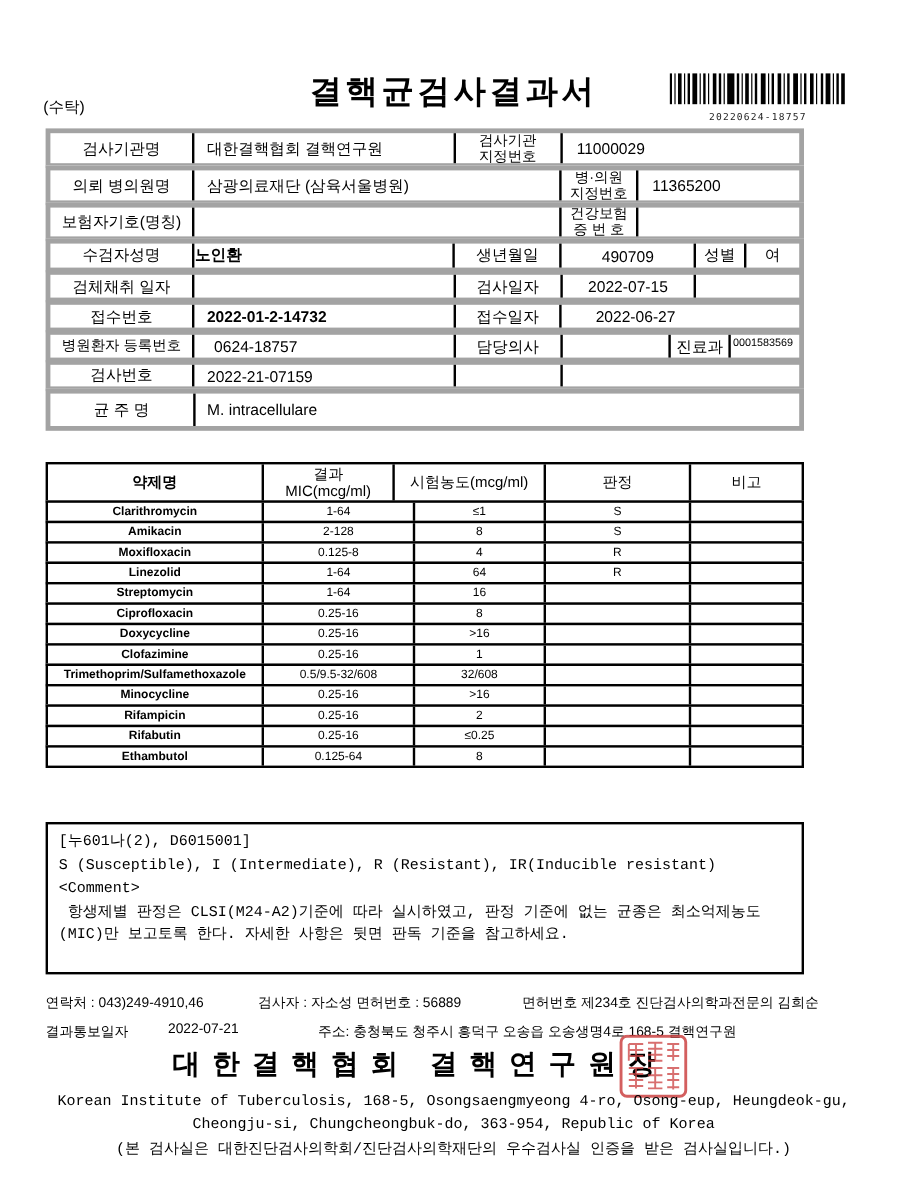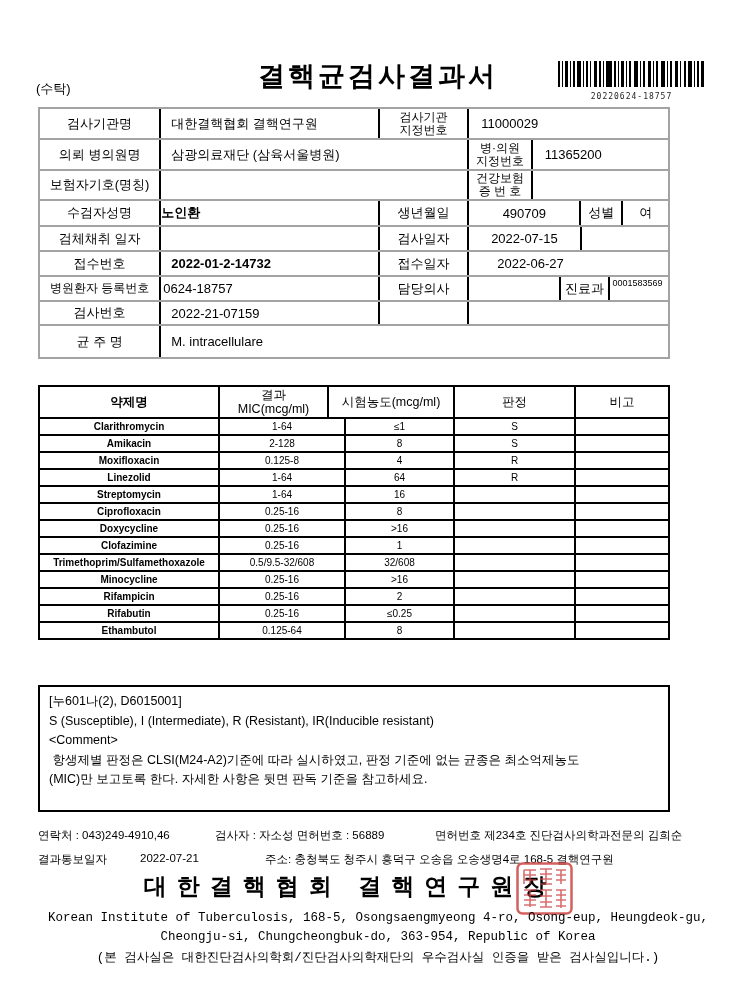--- a/index.html
+++ b/index.html
@@ -11,21 +11,21 @@
   
   .consignment { position:absolute; left:36px; top:80px; font-size:13px; }
   .doc-title {
     position:absolute; left:0; top:58px; width:756px; text-align:center;
     font-size:27px; font-weight:bold; letter-spacing:3px;
   }
   .barcode-wrap { position:absolute; left:558px; top:61px; width:147px; }
   .barcode-text { width:147px; text-align:center; font-size:8px; letter-spacing:1px; margin-top:1px; font-family:"DejaVu Sans Mono",monospace; color:#222; }
   
   .info-table { position:absolute; left:38px; top:107px; width:632px; }
-  .irow { display:flex; border:2px solid #a3a3a3; margin-top:-2px; align-items:stretch; background:#fff; }
+  .irow { display:flex; border:4px solid #a3a3a3; margin-top:-2px; align-items:stretch; background:#fff; }
   .irow:first-child { margin-top:0; }
   .icell {
     border-left:2px solid #000; display:flex; align-items:center; justify-content:center;
     font-size:13px; text-align:center; padding:2px 4px; overflow:hidden;
   }
   .icell:first-child { border-left:none; }
   .icell.left { justify-content:flex-start; text-align:left; }
   .icell.small2 { font-size:12px; white-space:pre-line; line-height:13px; }
   .icell.bold { font-weight:bold; }
   .icell.tiny { font-size:9px; align-items:flex-start; justify-content:flex-start; text-align:right; line-height:10px; word-break:break-all; padding:1px 2px; }
@@ -38,21 +38,21 @@
     text-align:center; overflow:hidden;
   }
   .dcell:first-child { border-left:none; }
   .dhead .dcell { font-size:12.5px; min-height:30px; white-space:pre-line; line-height:14px; }
   .ddata .dcell { font-size:10px; min-height:15px; line-height:11px; }
   .c1 { width:178px;font-weight:bold; } .c2 { width:126px; } .c3 { width:109px; } .c4 { width:121px; } .c5 { flex:1; }
   
   .comment-box {
     position:absolute; left:38px; top:685px; width:632px; height:127px;
     border:2px solid #000; padding:5px 9px;
-    font-family:Liberation Sans, sans-serif; font-size:12.5px; line-height:19.5px;
+    font-family:Liberation Mono, monospace; font-size:12.5px; line-height:19.5px;
     white-space:pre-wrap;
   }
   
   .ft { position:absolute; font-size:11.5px; white-space:nowrap; }
   .org-title {
     position:absolute; left:0; top:871px; width:700px; text-align:center;
     font-size:23px; font-weight:bold; letter-spacing:10px; white-space:nowrap;
   }
   .stamp { position:absolute; left:516px; top:862px; width:57px; height:53px; opacity:.85; }
   .eng { position:absolute; left:0; width:756px; text-align:center; font-family:"Liberation Mono","DejaVu Sans Mono",monospace; font-size:12.5px; white-space:nowrap; }
@@ -144,21 +144,21 @@
       <div class="icell" style="width:89px"></div>
     </div>
     <div class="irow" style="height:27px">
       <div class="icell" style="width:120px">접수번호</div>
       <div class="icell left bold" style="width:220px;padding-left:10px">2022-01-2-14732</div>
       <div class="icell" style="width:90px">접수일자</div>
       <div class="icell left" style="width:202px;padding-left:28px">2022-06-27</div>
     </div>
     <div class="irow" style="height:27px">
       <div class="icell" style="width:120px;font-size:12px">병원환자 등록번호</div>
-      <div class="icell left" style="width:220px;padding-left:2px">0624-18757</div>
+      <div class="icell left" style="width:220px;padding-left:16px">0624-18757</div>
       <div class="icell" style="width:90px">담당의사</div>
       <div class="icell" style="width:92px"></div>
       <div class="icell" style="width:50px">진료과</div>
       <div class="icell tiny" style="width:60px">0001583569</div>
     </div>
     <div class="irow" style="height:26px">
       <div class="icell" style="width:120px">검사번호</div>
       <div class="icell left" style="width:220px;padding-left:10px">2022-21-07159</div>
       <div class="icell" style="width:90px"></div>
       <div class="icell" style="width:202px"></div>

